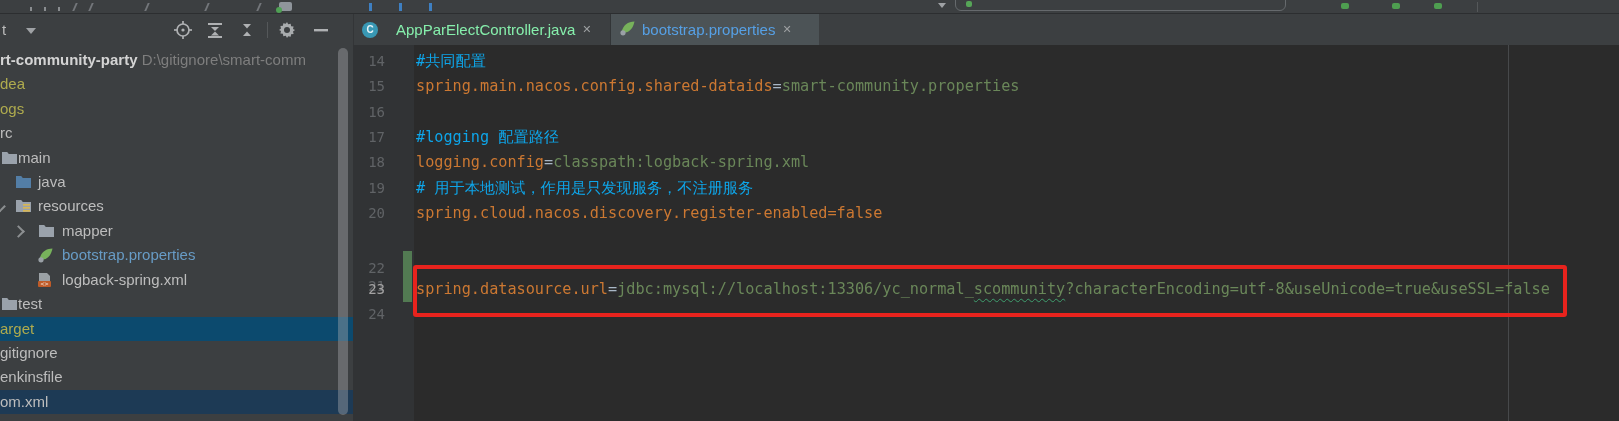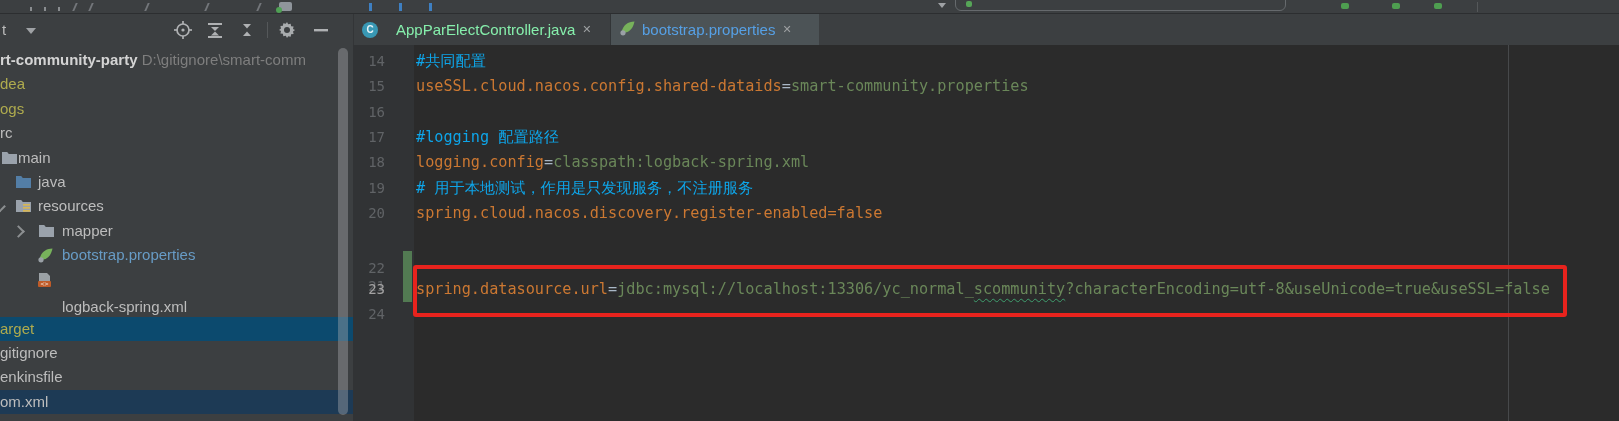--- a/index.html
+++ b/index.html
@@ -225,21 +225,27 @@
             <circle cx="4" cy="12.8" r="2.6" fill="#9aa0a6"></circle>
           </svg></span>
         <span class="tlabel c-blue" style="left: 62px;">bootstrap.properties</span>
       </div>
       <div class="trow" style="top: 222.6px;">
         <span class="ticon" style="left: 37px;"><svg width="15" height="16" viewBox="0 0 15 16">
             <path d="M2 1h8l3 3v6H2z" fill="#9ba1a5"></path>
             <rect x="1" y="9" width="13" height="6" rx="1" fill="#bf5b28"></rect>
             <text x="7.5" y="14" font-size="6.5" fill="#f2e3da" text-anchor="middle" font-family="monospace">&lt;&gt;</text>
           </svg></span>
-        <span class="tlabel" style="left: 62px; margin-top: 27px;">logback-spring.xml</span>
+        <span class="tlabel" style="left: 62px;">logback-spring.xml</span>
+      </div>
+      <div class="trow" style="top: 247px;">
+        <span class="ticon" style="left: 1px;"><svg width="17" height="15" viewBox="0 0 17 15">
+            <path d="M1 2h5.2l1.6 2H16v10H1z" fill="#9aa2ab"></path>
+          </svg></span>
+        <span class="tlabel" style="left: 18px;">test</span>
       </div>
       <div class="trow" style="top: 272px; background: #0c4a6e;">
         <span class="tlabel c-olive" style="left: 0px;">arget</span>
       </div>
       <div class="trow" style="top: 295.8px;">
         <span class="tlabel" style="left: 0px;">gitignore</span>
       </div>
       <div class="trow" style="top: 320.2px;">
         <span class="tlabel" style="left: 0px;">enkinsfile</span>
       </div>
@@ -260,21 +266,21 @@
         <div class="gnum" style="top: 155.8px;">20</div>
         <div class="gnum" style="top: 181.1px; margin-top: 48px;">21</div>
         <div class="gnum" style="top: 211px;">22</div>
         <div class="gnum current" style="top: 231.7px;">23</div>
         <div class="gnum" style="top: 257px;">24</div>
       </div>
     <div class="vcsbar"></div>
     <div class="margin-guide"></div>
     <div id="lines">
         <div class="cline" style="top: 4px;"><span class="seg-comment">#共同配置</span></div>
-        <div class="cline" style="top: 29.3px;"><span class="seg-key">useSSL.cloud.nacos.config.shared-dataids</span><span class="seg-sep">=</span><span class="seg-value">smart-community.properties</span></div>
+        <div class="cline" style="top: 29.3px;"><span class="seg-key">spring.main.nacos.config.shared-dataids</span><span class="seg-sep">=</span><span class="seg-value">smart-community.properties</span></div>
         <div class="cline" style="top: 54.6px;"></div>
         <div class="cline" style="top: 79.9px;"><span class="seg-comment">#logging 配置路径</span></div>
         <div class="cline" style="top: 105.2px;"><span class="seg-key">logging.config</span><span class="seg-sep">=</span><span class="seg-value">classpath:logback-spring.xml</span></div>
         <div class="cline" style="top: 130.5px;"><span class="seg-comment"># 用于本地测试，作用是只发现服务，不注册服务</span></div>
         <div class="cline" style="top: 155.8px;"><span class="seg-key">spring.cloud.nacos.discovery.register-enabled=false</span></div>
         <div class="cline" style="top: 181.1px;"></div>
         <div class="cline" style="top: 206.4px;"></div>
         <div class="cline" style="top: 231.7px;"><span class="seg-key">spring.datasource.url</span><span class="seg-sep">=</span><span class="seg-value">jdbc:mysql://localhost:13306/yc_normal_</span><span class="seg-value-typo">scommunity</span><span class="seg-value">?characterEncoding=utf-8&amp;useUnicode=true&amp;useSSL=false</span></div>
         <div class="cline" style="top: 257px;"></div>
       </div>

